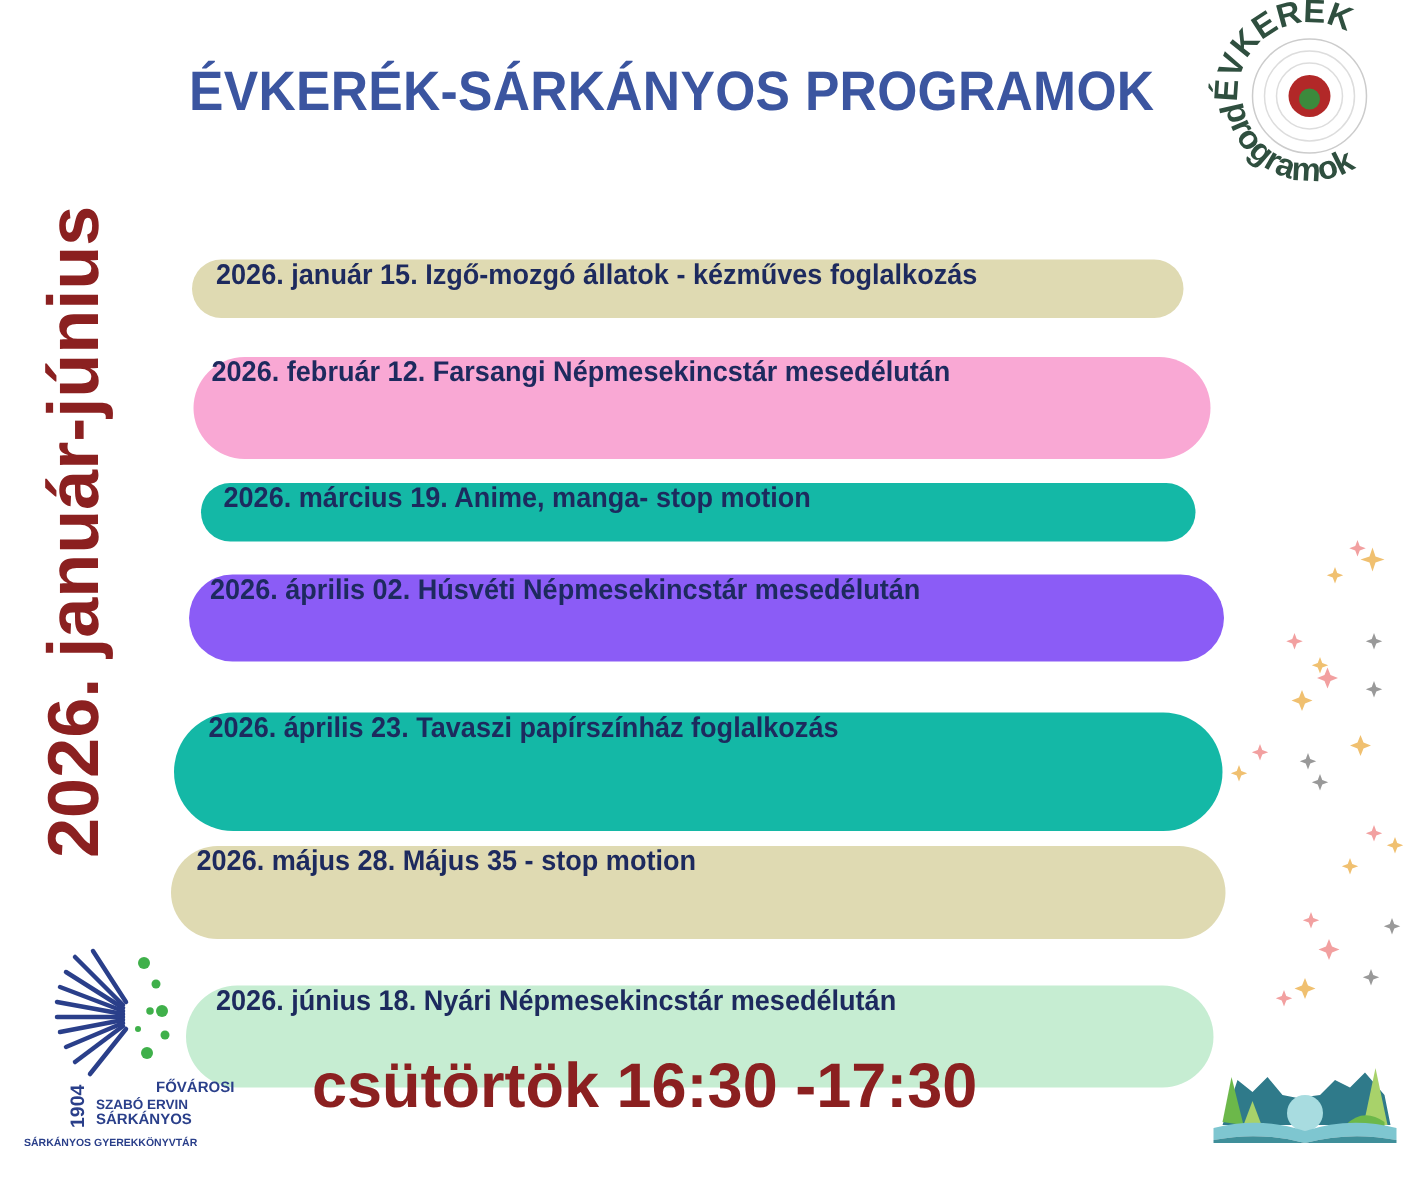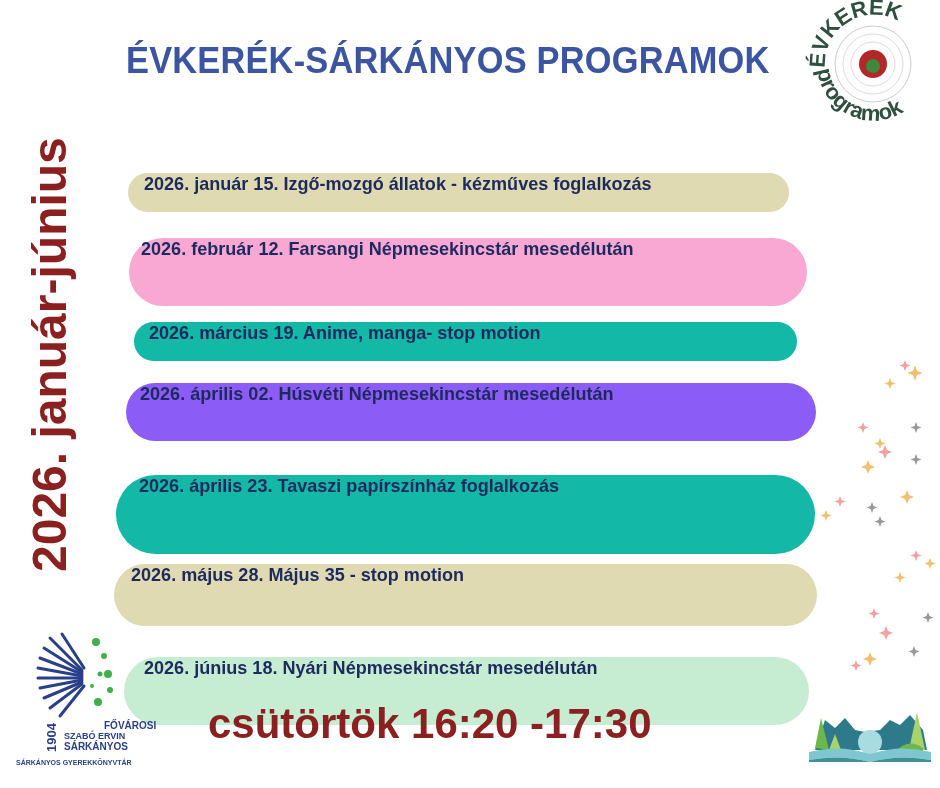--- a/index.html
+++ b/index.html
@@ -55,21 +55,21 @@
 <div class="pill" style="left:116px;top:435px;width:699px;height:79px;background:#14b8a6;padding-left:23px;">
   <span>2026. április 23. Tavaszi papírszínház foglalkozás</span>
 </div>
 <div class="pill" style="left:114px;top:524px;width:703px;height:62px;background:#dfdab2;padding-left:17px;">
   <span>2026. május 28. Május 35 - stop motion</span>
 </div>
 <div class="pill" style="left:124px;top:617px;width:685px;height:68px;background:#c6edd2;padding-left:20px;">
   <span>2026. június  18.  Nyári Népmesekincstár mesedélután</span>
 </div>
 
-<div class="time">csütörtök 16:20 -17:30</div>
+<div class="time">csütörtök 16:30 -17:30</div>
 
 <svg class="lib-logo" viewBox="0 0 120 140" style="left:10px;top:630px;">
   <g stroke="#2a3f8a" stroke-width="3" stroke-linecap="round">
     <line x1="72" y1="40" x2="40" y2="8"></line>
     <line x1="72" y1="42" x2="34" y2="18"></line>
     <line x1="72" y1="44" x2="30" y2="28"></line>
     <line x1="72" y1="46" x2="28" y2="38"></line>
     <line x1="72" y1="48" x2="28" y2="48"></line>
     <line x1="72" y1="50" x2="30" y2="58"></line>
     <line x1="72" y1="52" x2="34" y2="68"></line>

